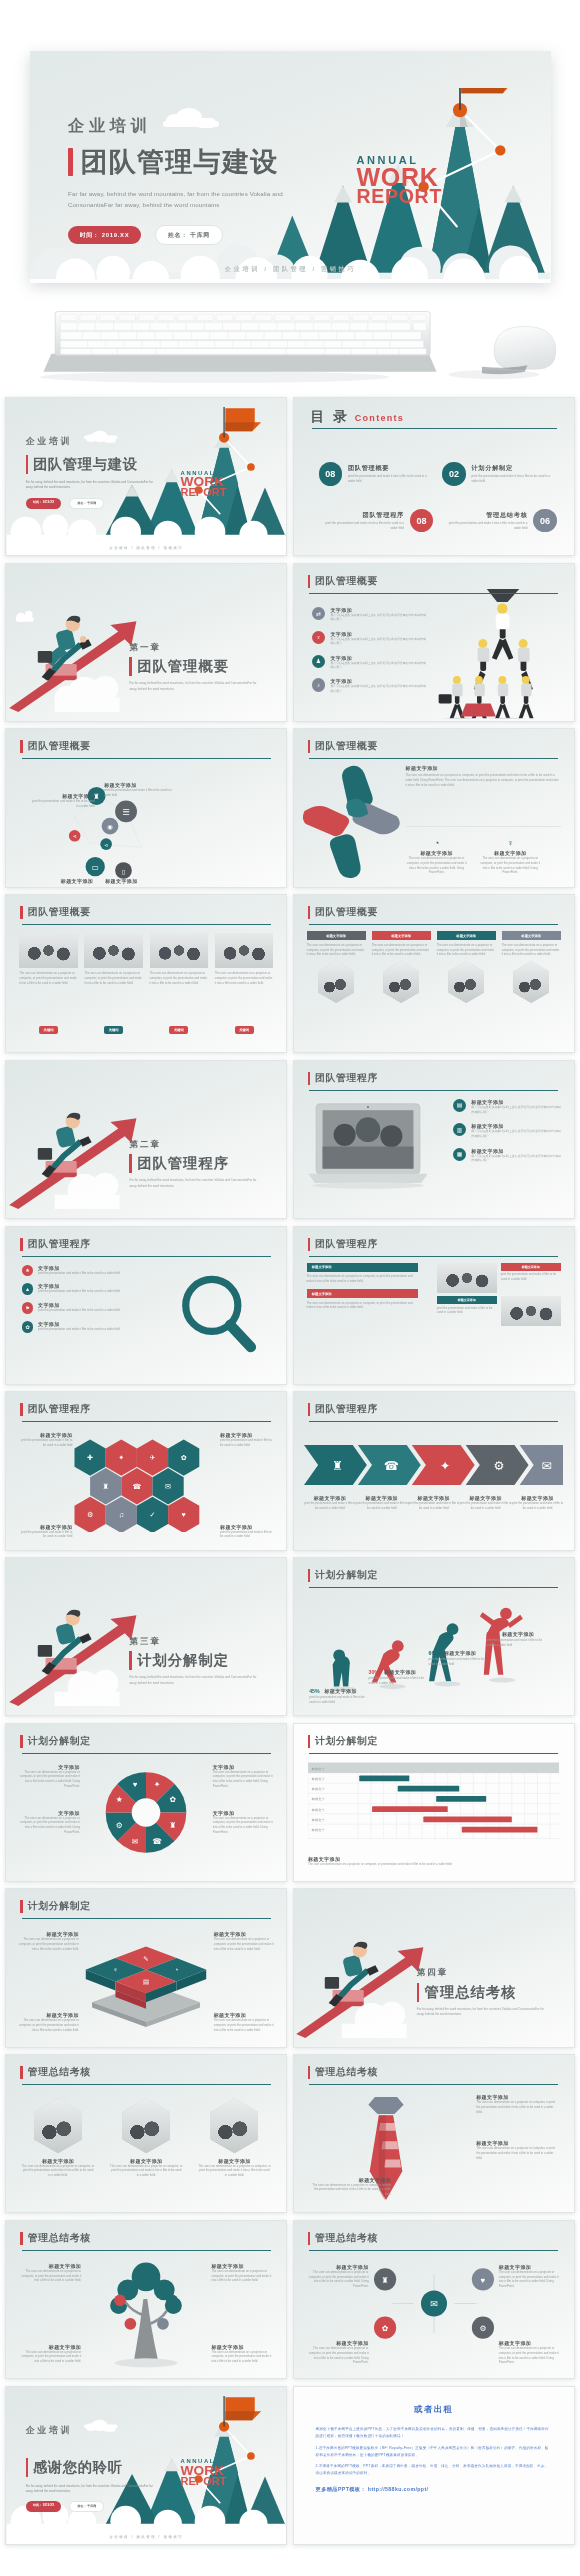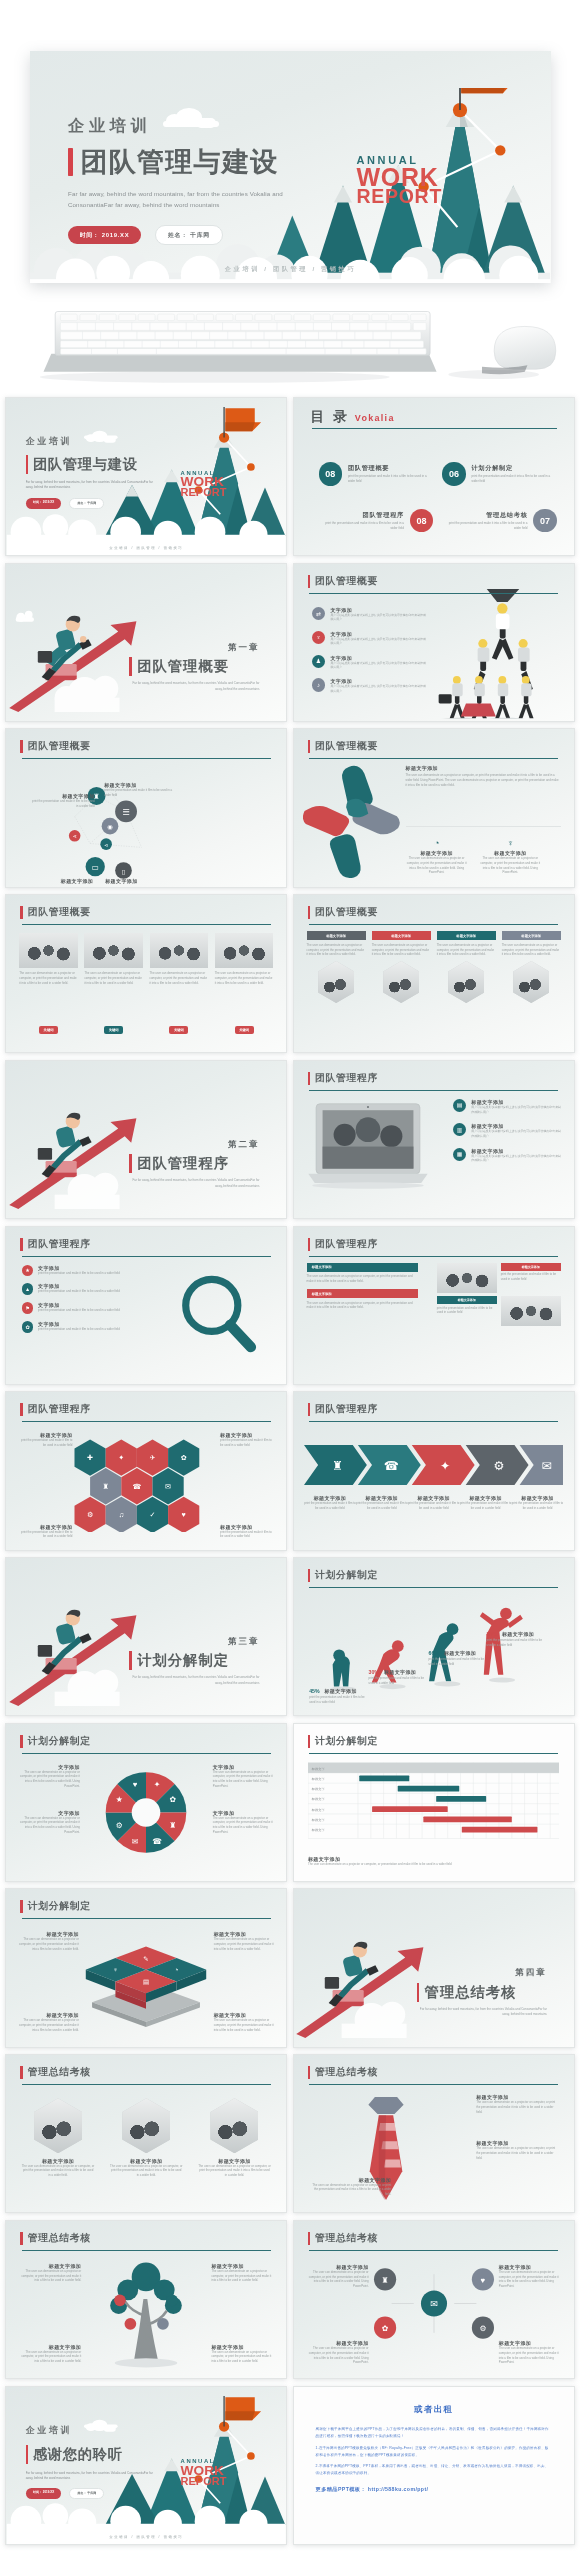--- a/index.html
+++ b/index.html
@@ -110,21 +110,21 @@
   .toc-cell { display:flex; align-items:center; gap:5.9px; }
   .toc-cell.rev { flex-direction: row-reverse; text-align:right; }
   .toc-num {
     width:23.4px; height:23.4px; border-radius:50%; flex:0 0 23.4px;
     color:#fff; font-size:9px; font-weight:600; display:flex; align-items:center; justify-content:center;
   }
   .toc-txt h4 { font-size:6.2px; font-weight:800; color:#54595a; letter-spacing:0.7px; margin-bottom:1.3px; }
   .toc-txt p { font-size:3px; line-height:1.65; color:#9aa0a1; }
 
   
-  .sec-txt { position:absolute; right:27px; bottom:29px; text-align:right; z-index:5; width:130px;}
+  .sec-txt { position:absolute; right:27px; bottom:29px; text-align:left; z-index:5; width:130px;}
   .sec-ch { font-size:8.5px; font-weight:800; color:#62686a; letter-spacing:2px; margin-bottom:3.3px; }
   .sec-h { display:flex; align-items:stretch; }
   .sec-h .b { width:2.6px; background:#cf444b; margin-right:5.2px; }
   .sec-h span { font-size:14.3px; font-weight:800; color:#5b6162; letter-spacing:1px; white-space:nowrap;}
   .sec-sub { margin-top:5.2px; font-size:3px; line-height:1.8; color:#9aa1a2; }
 
   
   .runner { position:absolute; left:2.6px; bottom:9px; width:151px; height:109px; z-index:3;}
 
   
@@ -347,47 +347,47 @@
         </div>
       </div>
       <div style="position:absolute;left:0;right:0;bottom:5.2px;text-align:center;font-size:3.3px;letter-spacing:1.6px;color:#b9c0c1;font-weight:700;z-index:7">企业培训 / 团队管理 / 营销技巧</div>
     </div>
   </div>
 
   <div class="thumb">
     <div class="inner t-bg-grad">
       <div class="toc-head">
         <span class="cn">目 录</span>
-        <span class="en">Vokalia</span>
+        <span class="en">Contents</span>
       </div>
       <div style="position:absolute;left:18px;right:17px;top:30px;height:0.8px;background:#2e6f74"></div>
       <div class="toc-grid">
         <div class="toc-cell">
           <div class="toc-num" style="background:#1f6b70">08</div>
           <div class="toc-txt">
               <h4>团队管理概要</h4>
             <p>print the presentation and make it into a film to be used in a wider field</p>
             </div>
         </div>
         <div class="toc-cell">
-          <div class="toc-num" style="background:#1f6b70">06</div>
+          <div class="toc-num" style="background:#1f6b70">02</div>
           <div class="toc-txt">
               <h4>计划分解制定</h4>
             <p>print the presentation and make it into a film to be used in a wider field</p>
             </div>
         </div>
         <div class="toc-cell rev">
           <div class="toc-num" style="background:#ce4a4c">08</div>
           <div class="toc-txt">
               <h4>团队管理程序</h4>
             <p>print the presentation and make it into a film to be used in a wider field</p>
             </div>
         </div>
         <div class="toc-cell rev">
-          <div class="toc-num" style="background:#7d8796">07</div>
+          <div class="toc-num" style="background:#7d8796">06</div>
           <div class="toc-txt">
               <h4>管理总结考核</h4>
             <p>print the presentation and make it into a film to be used in a wider field</p>
             </div>
         </div>
       </div>
     </div>
   </div>
 
   <div class="thumb">
@@ -1346,21 +1346,21 @@
           </g>
       </svg>
       <div style="position:absolute;right:60px;bottom:57px;line-height:.9;z-index:5">
         <div style="font-size:5.9px;color:#2b6e73;letter-spacing:1.6px;font-weight:600">ANNUAL</div>
         <div style="font-size:13.7px;color:#d9534f;font-weight:700">WORK</div>
         <div style="font-size:11px;color:#d9534f;font-weight:700">REPORT</div>
       </div>
       <div style="position:absolute;left:19.5px;top:34px;z-index:6">
         <div><span style="font-size:9px;font-weight:800;color:#6a6f70;letter-spacing:2.6px">企业培训</span>
           <span class="cloud-sm" style="width:31px;height:8.5px;transform:scale(.6);transform-origin:left"><i></i><u></u></span></div>
-        <div style="display:flex;margin-top:8px">
+        <div style="display:flex;margin-top:21px">
             <div style="width:2.6px;background:#d5434a;margin-right:4.6px"></div>
           <div style="font-size:14.3px;font-weight:800;color:#5b6162;letter-spacing:0.7px;white-space:nowrap">感谢您的聆听</div>
           </div>
         <p style="margin-top:6.5px;font-size:3px;line-height:1.7;color:#8b9193;max-width:128px">Far far away, behind the word mountains, far from the countries Vokalia and ConsonantiaFar far away, behind the word mountains</p>
         <div style="margin-top:7.2px;display:flex;gap:7.8px">
           <div style="font-size:3px;font-weight:700;background:#c7444c;color:#fff;padding:2.6px 7.2px;border-radius:13px">时间： 2019.XX</div>
           <div style="font-size:3px;font-weight:700;background:#fff;color:#6a7071;border:0.7px solid #dfe4e4;padding:2.6px 7.2px;border-radius:13px">姓名： 千库网</div>
         </div>
       </div>
       <div style="position:absolute;left:0;right:0;bottom:5.2px;text-align:center;font-size:3.3px;letter-spacing:1.6px;color:#b9c0c1;font-weight:700;z-index:7">企业培训 / 团队管理 / 营销技巧</div>

